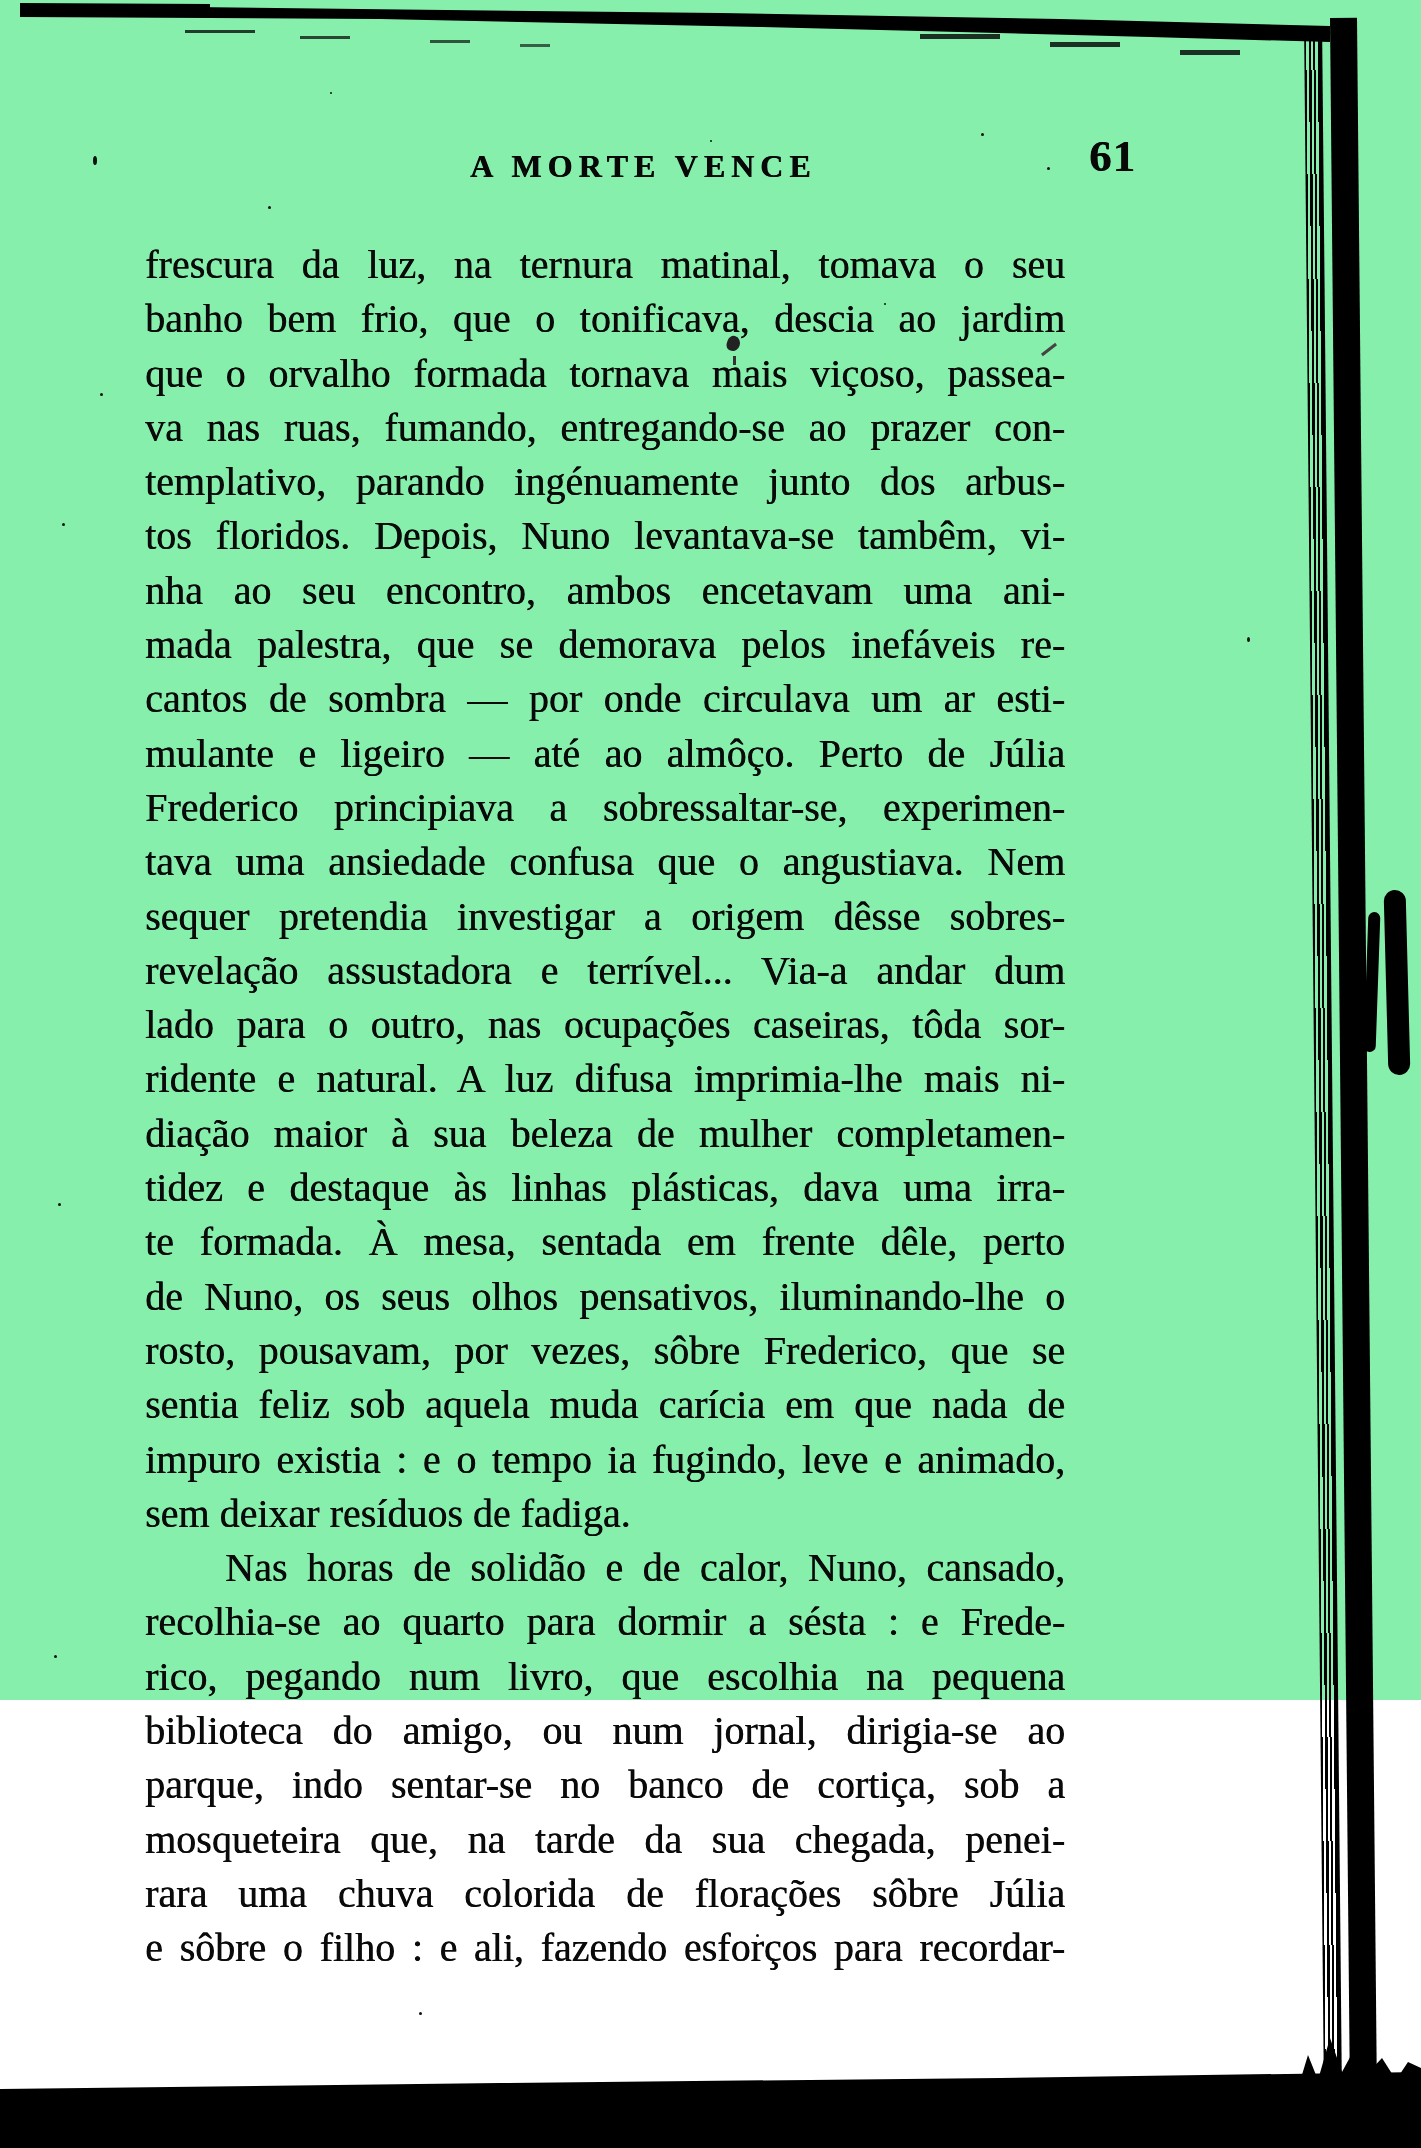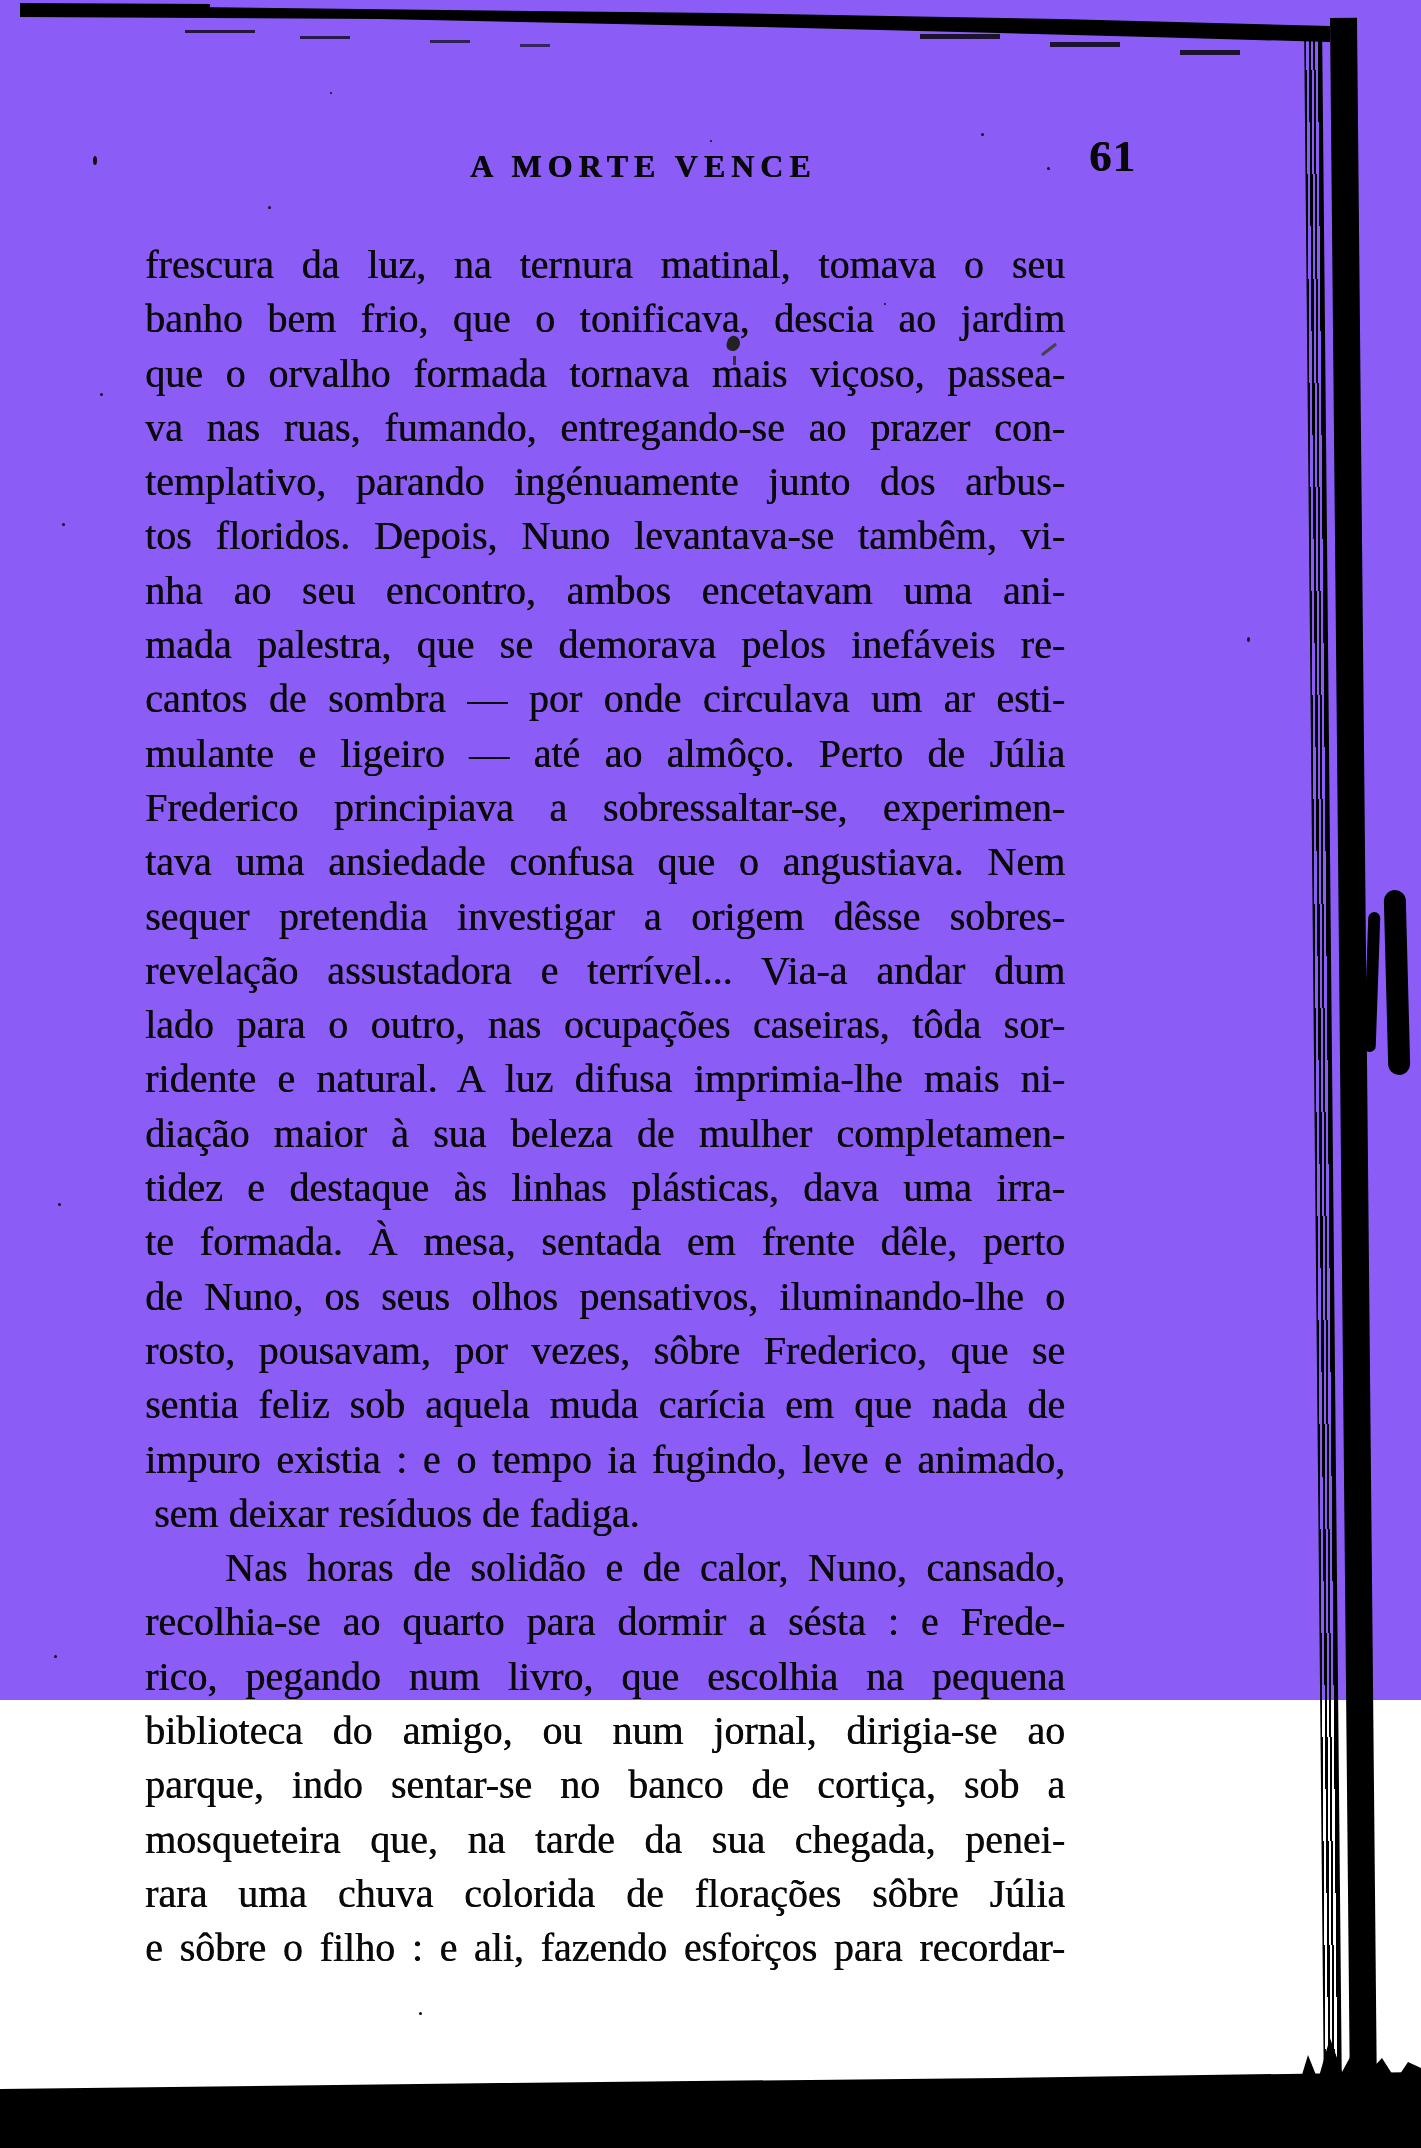--- a/index.html
+++ b/index.html
@@ -3,21 +3,21 @@
 <meta charset="utf-8">
 <style>
   html,body{margin:0;padding:0;}
   body{
     width:1421px;height:2148px;
     background:#ffffff;
     font-family:"Liberation Serif", serif;
     overflow:hidden;
   }
   .page{
-    position:relative;width:1421px;height:1700px;background:#8b5cf6;color:#080808;
+    position:relative;width:1421px;height:1700px;background:#86efac;color:#080808;
   }
   
   .running-title{
     position:absolute;left:470px;top:148px;
     font-size:32px;font-weight:bold;letter-spacing:6px;
     white-space:nowrap;
     text-shadow:0.5px 0 currentColor;
   }
   .page-num{
     position:absolute;left:1054px;top:130px;
@@ -29,21 +29,21 @@
   .text-block{
     position:absolute;left:145px;top:238px;width:920px;
     font-size:40px;line-height:54.3px;color:#0a0a0a;
     text-shadow:0.5px 0 currentColor;
   }
   .line{
     text-align:justify;
     text-align-last:justify;
     height:54.3px;
   }
-  .line.line-short{text-align-last:left;margin-left:9px;}
+  .line.line-short{text-align-last:left;}
   .line.para-indent{padding-left:80px;}
   
   .artifact{position:absolute;background:#000;}
   .right-band-group{
     position:absolute;left:1304px;top:18px;width:60px;height:2130px;
     transform:rotate(-0.55deg);transform-origin:50% 0;
   }
   .right-stripes{
     position:absolute;left:0;top:14px;width:18px;height:2116px;
     background:linear-gradient(90deg,

